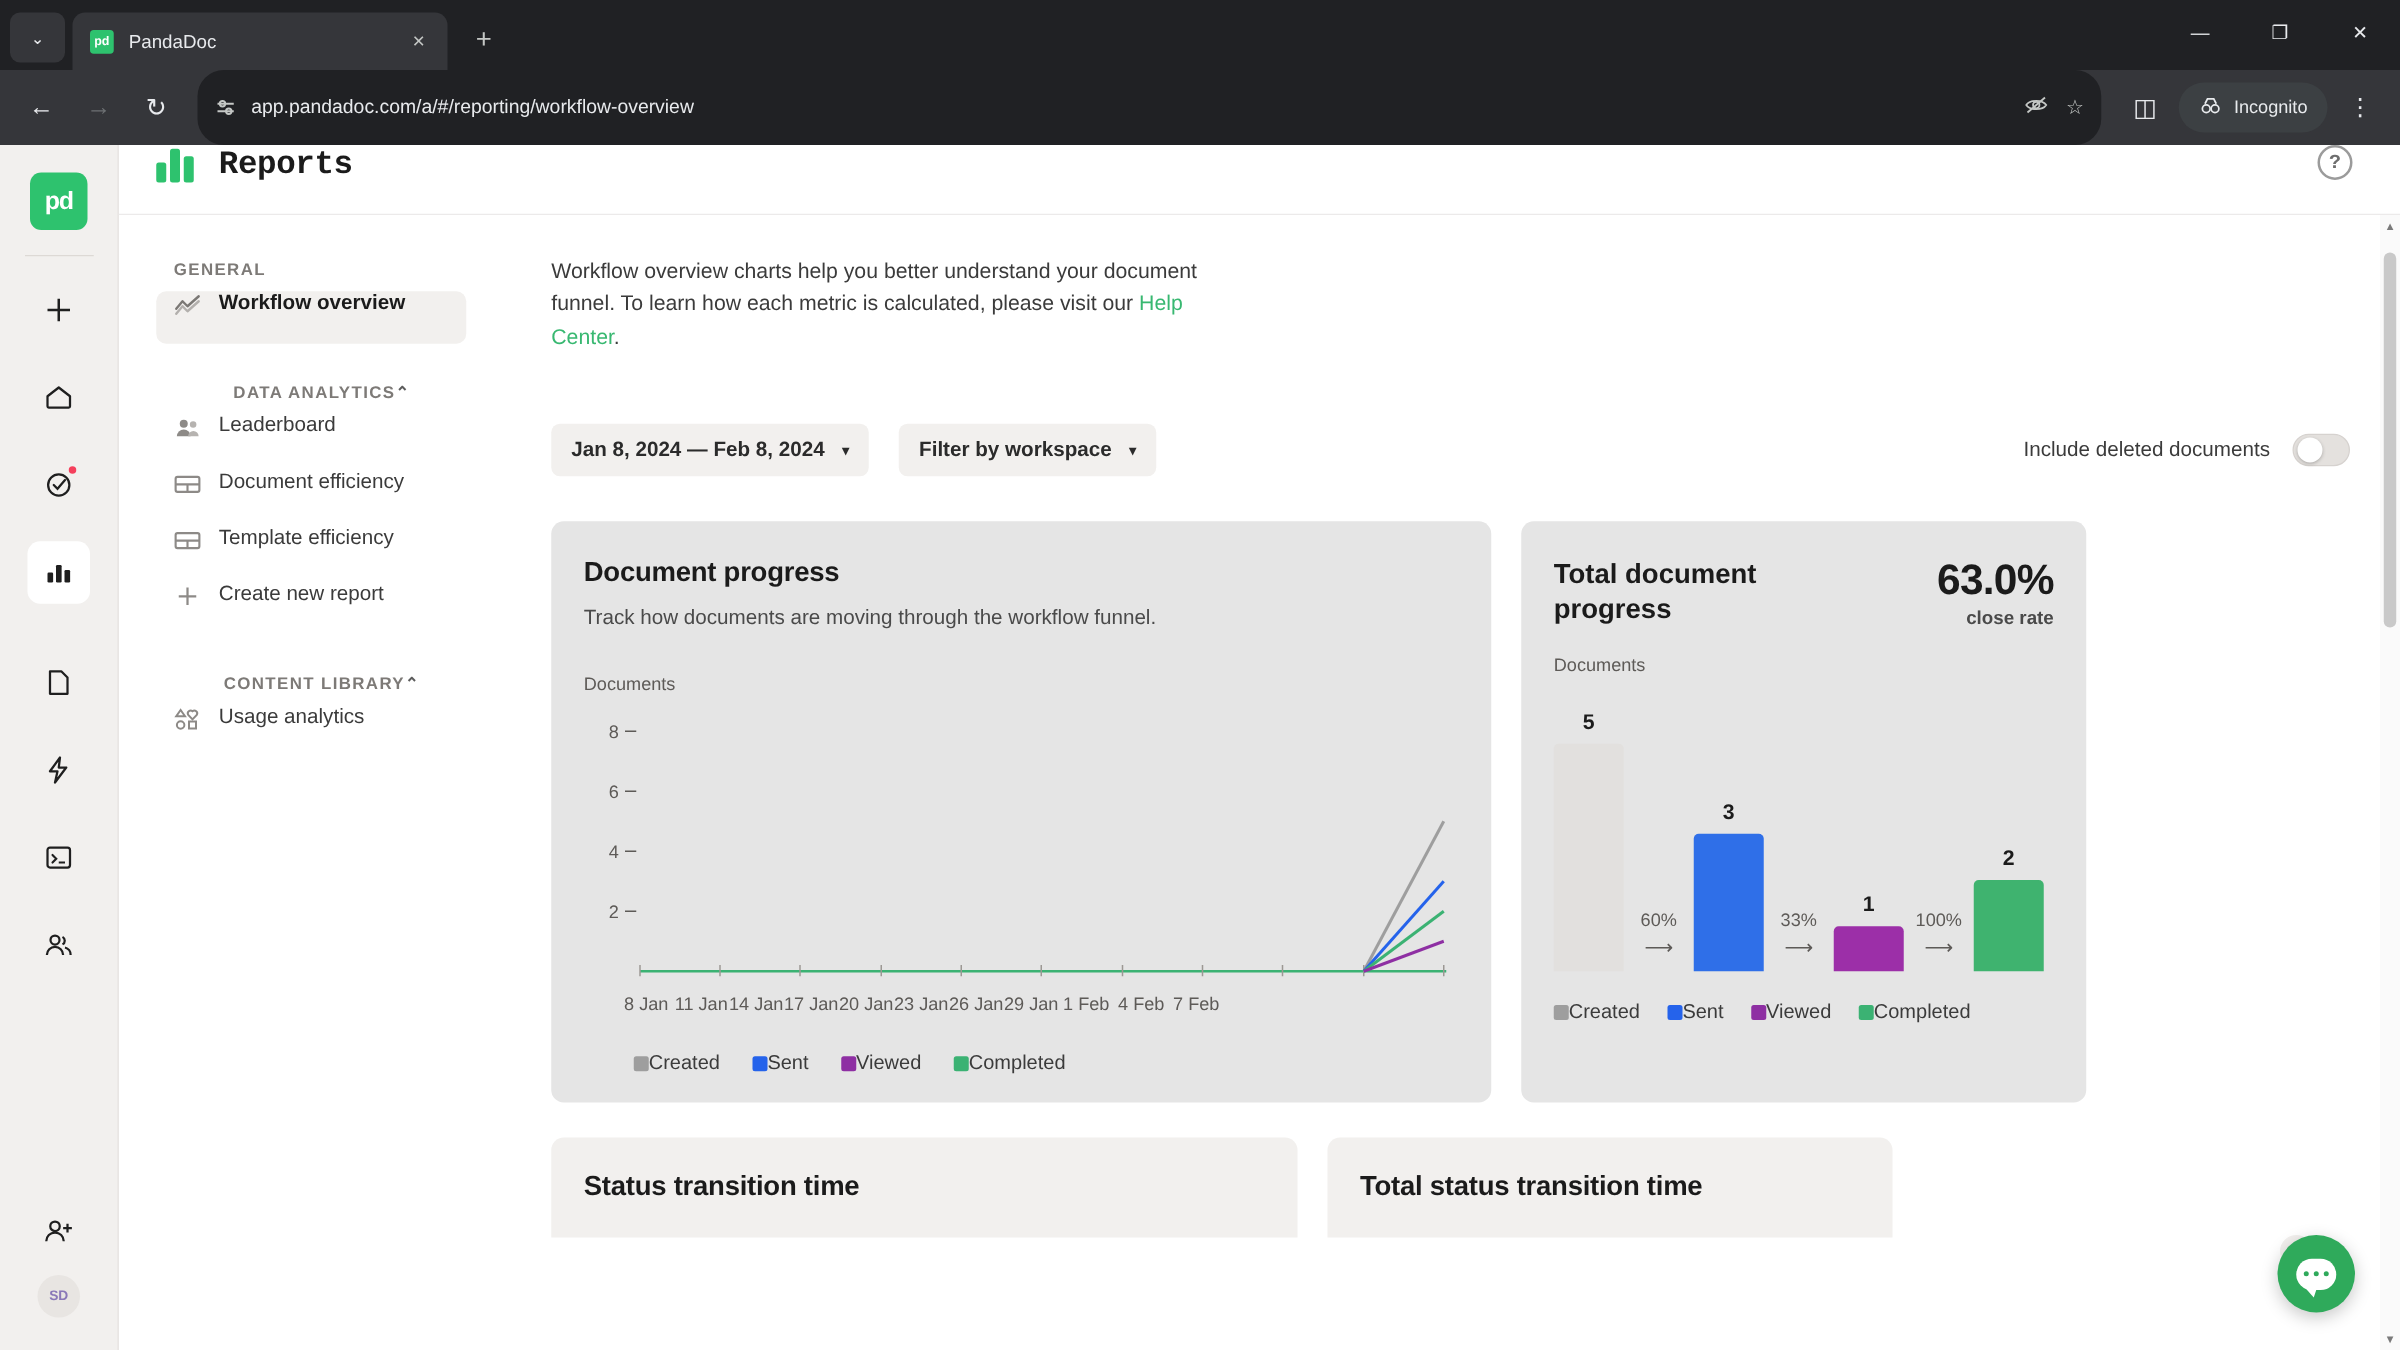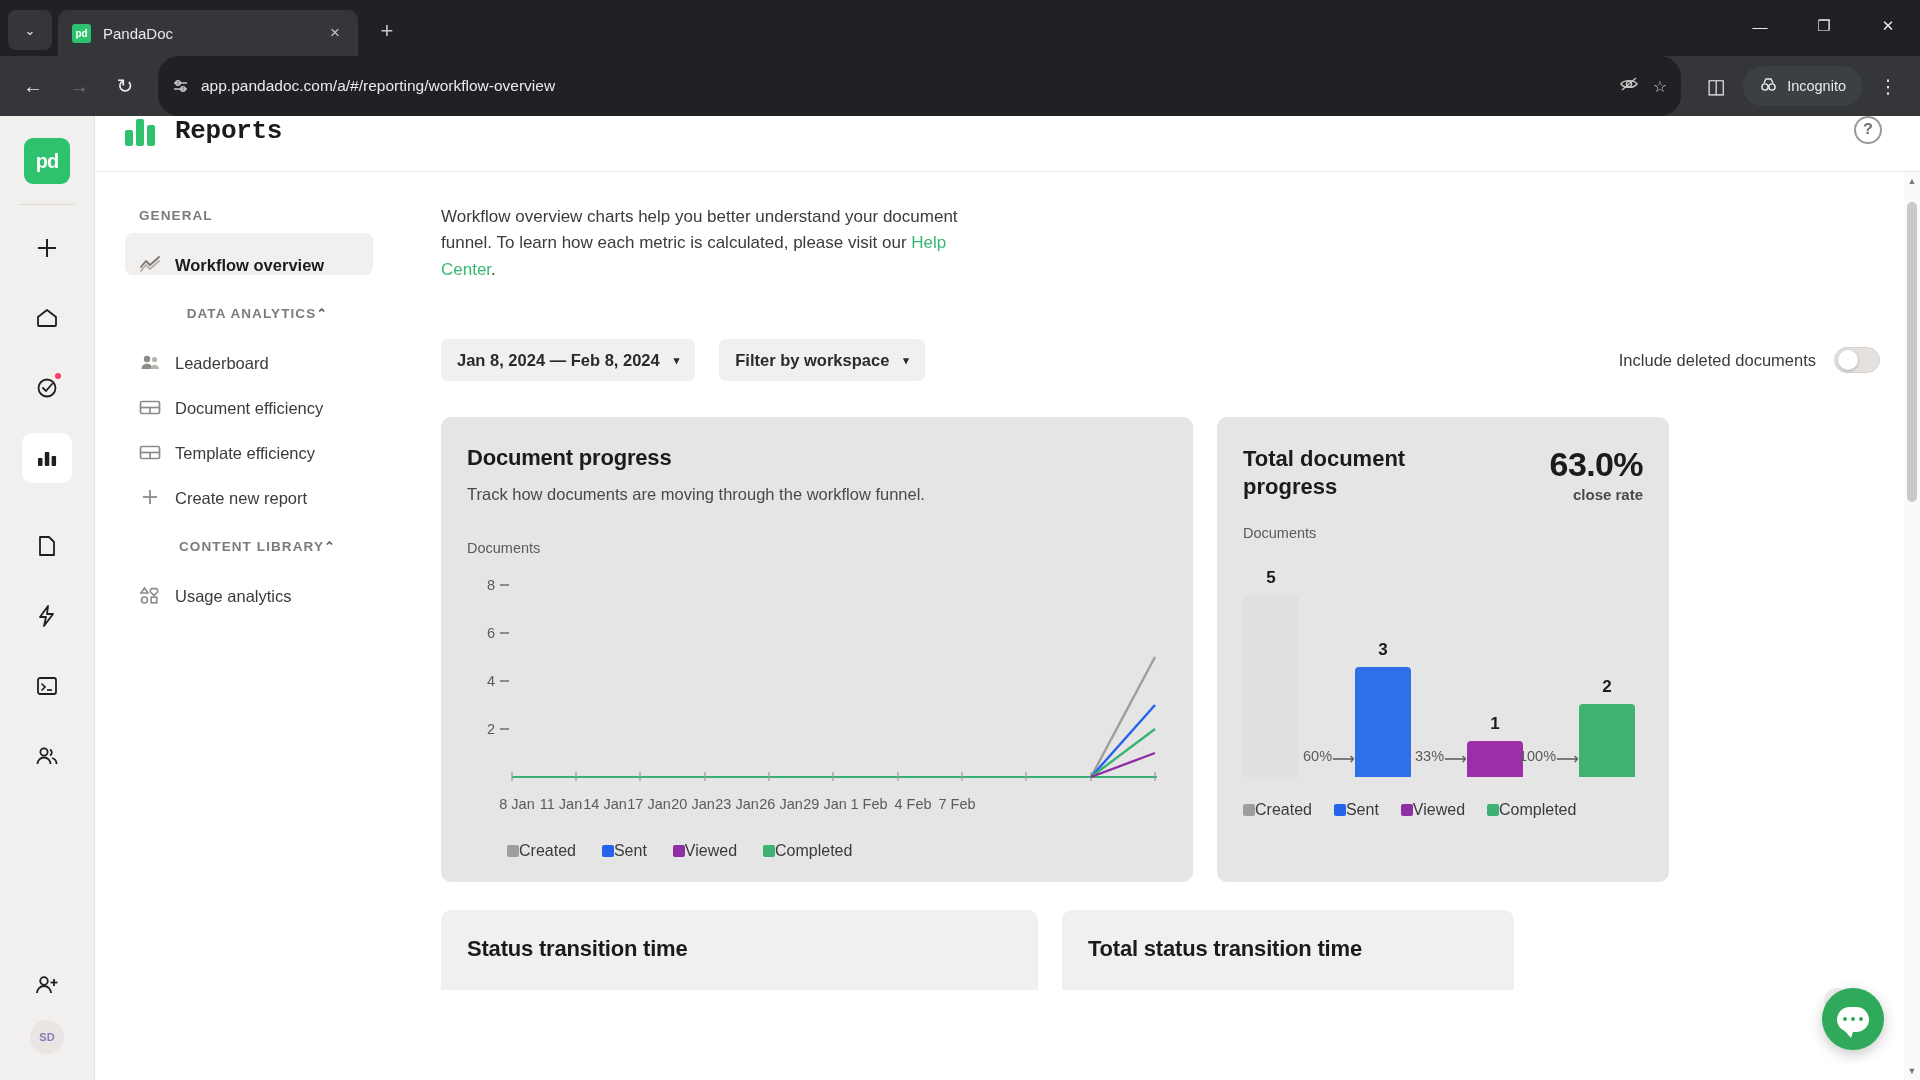--- a/index.html
+++ b/index.html
@@ -113,21 +113,21 @@
     width: 300px; padding: 36px 22px 0 30px; flex: 0 0 auto;
   }
   .side-cap {
     font-size: 13.5px; font-weight: bold; letter-spacing: 1.1px; color: #7d7a77;
     margin: 0 0 10px 14px;
   }
   .side-cap.with-chev { display: flex; align-items: center; justify-content: center;
     margin-left: 25px; padding-right: 8px; }
   .chev { color: #5c5c5c; font-size: 13px; }
   .side-item {
-    display: flex; align-items: flex-end; gap: 14px; height: 42px; padding: 0 14px;
+    display: flex; align-items: flex-start; gap: 14px; height: 42px; padding: 0 14px;
     border-radius: 8px; color: #3b3b3b; font-size: 16.5px; margin-bottom: 3px;
   }
   .side-item.active { background: #f2f0ee; font-weight: bold; color: #1b1b1b; }
   .side-gap { height: 28px; }
   .si-ico { width: 22px; height: 22px; display: flex; align-items: center; justify-content: center;
     color: #6e6b68; flex: 0 0 auto; }
 
   
   .main {
     flex: 1; min-width: 0; padding: 0 0 0 10px; position: relative; overflow: hidden;
@@ -178,21 +178,21 @@
   .tdp-rate { text-align: right; }
   .tdp-pct { font-size: 34px; font-weight: bold; color: #1b1b1b; letter-spacing: -0.6px; }
   .tdp-cap { font-size: 15px; color: #4a4a4a; margin-top: 2px; font-weight: bold; }
   .tdp-docs { font-size: 14.5px; color: #5d5a57; margin-top: 22px; }
 
   .funnel { display: flex; align-items: flex-end; height: 230px; margin-top: 6px; }
   .fn-col { display: flex; flex-direction: column; align-items: center; justify-content: flex-end;
     width: 56px; flex: 0 0 auto; height: 100%; }
   .fn-val { font-size: 17px; font-weight: bold; color: #1b1b1b; margin-bottom: 7px; }
   .fn-bar { width: 56px; border-radius: 4px 4px 0 0; }
-  .fn-arrow { display: flex; flex-direction: row; align-items: center; justify-content: flex-end;
+  .fn-arrow { display: flex; flex-direction: column; align-items: center; justify-content: center;
     width: 56px; flex: 0 0 auto; padding-bottom: 10px; }
   .fn-pct { font-size: 14.5px; color: #5d5a57; }
   .fn-ar { font-size: 16px; color: #5d5a57; line-height: 1; margin-top: 6px; }
 
   
   .bottom-row { display: flex; gap: 24px; margin-top: 28px; }
   .bcard { background: #f2f0ee; border-radius: 10px 10px 0 0; height: 80px; padding: 26px 26px 0; }
   .bcard-lg { width: 597px; flex: 0 0 auto; }
   .bcard-sm { width: 452px; flex: 0 0 auto; }
   .bcard-title { font-size: 22px; font-weight: bold; color: #1b1b1b; letter-spacing: -0.2px; }

